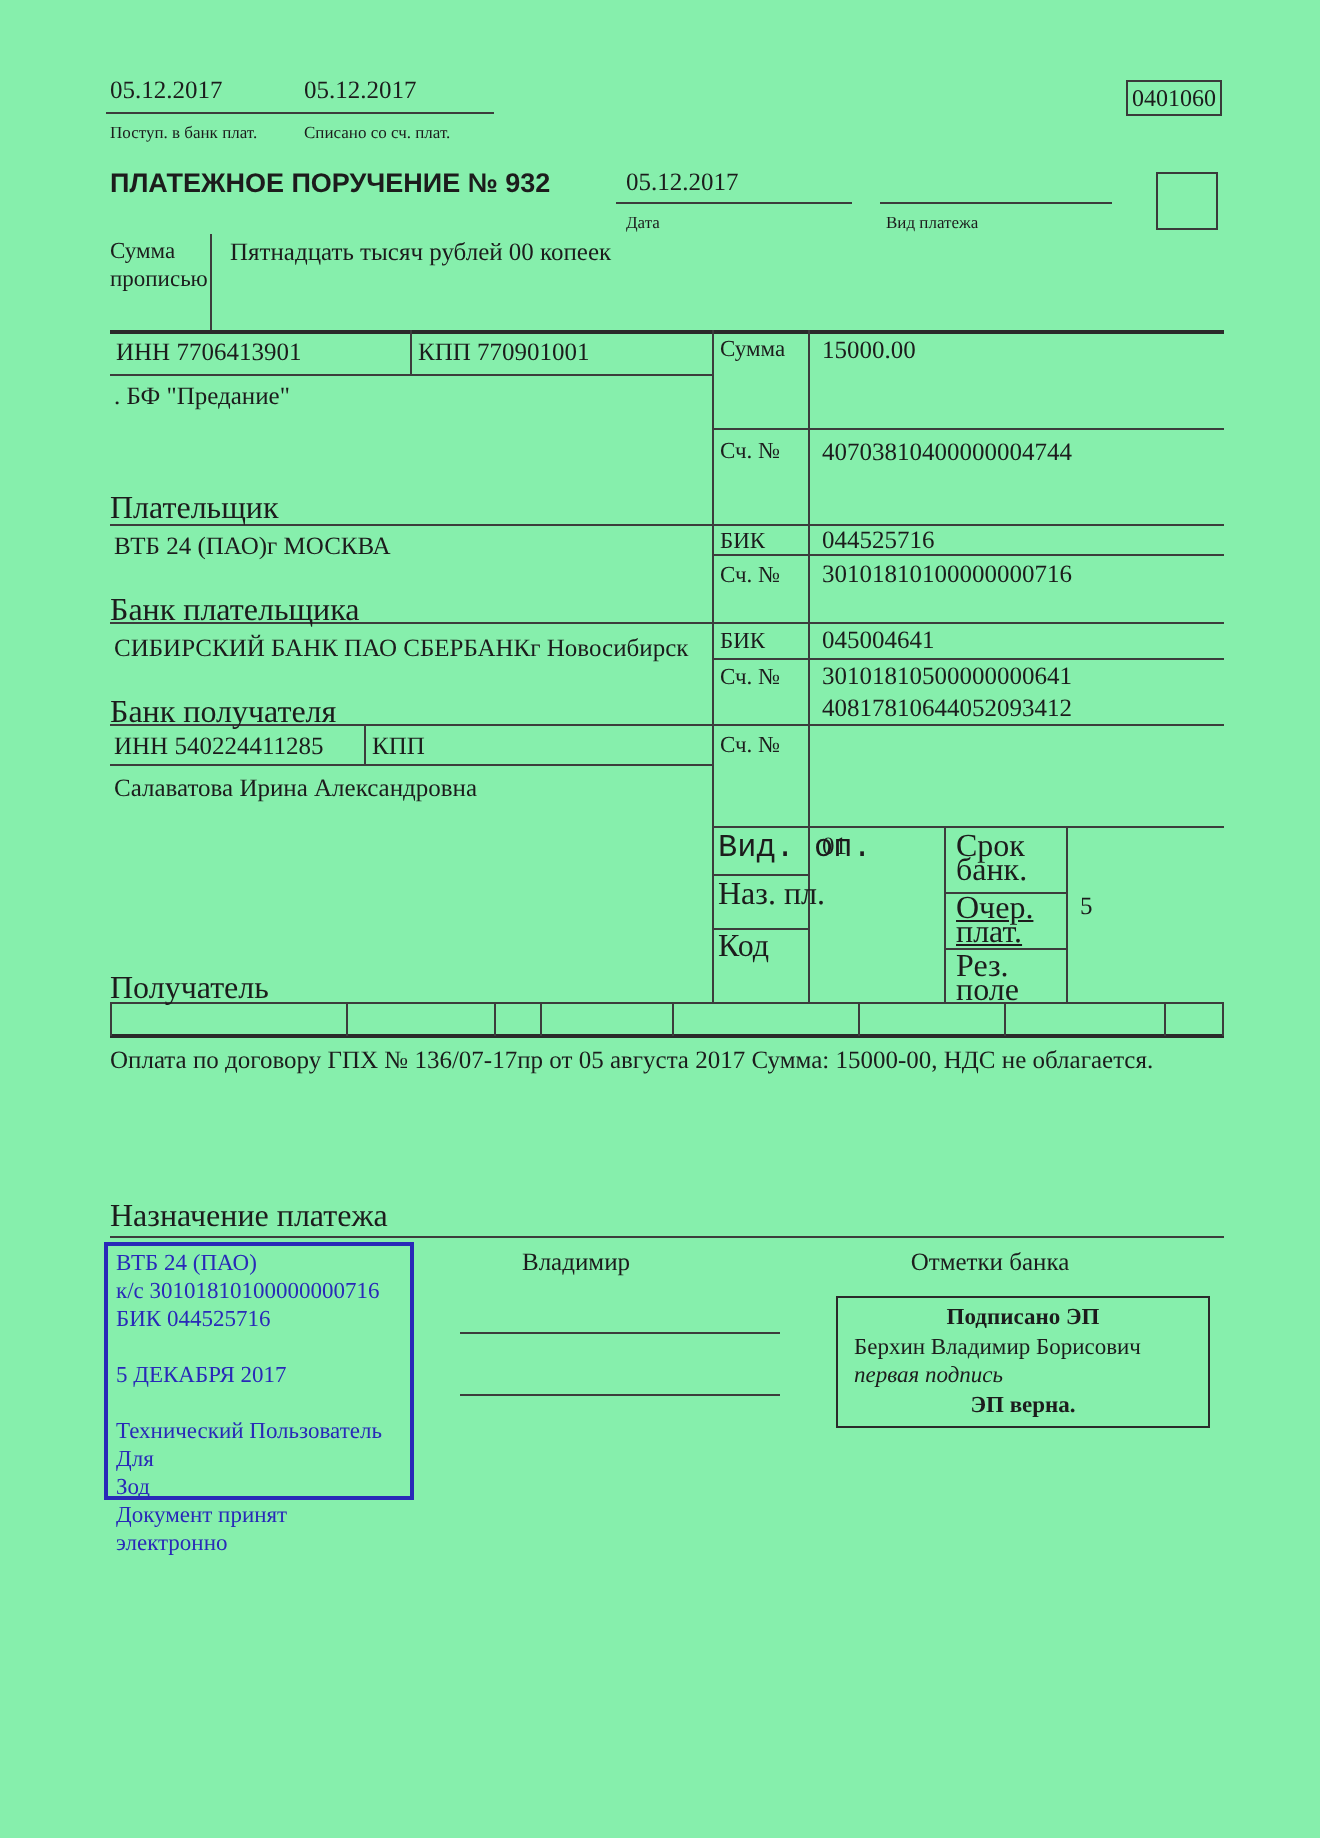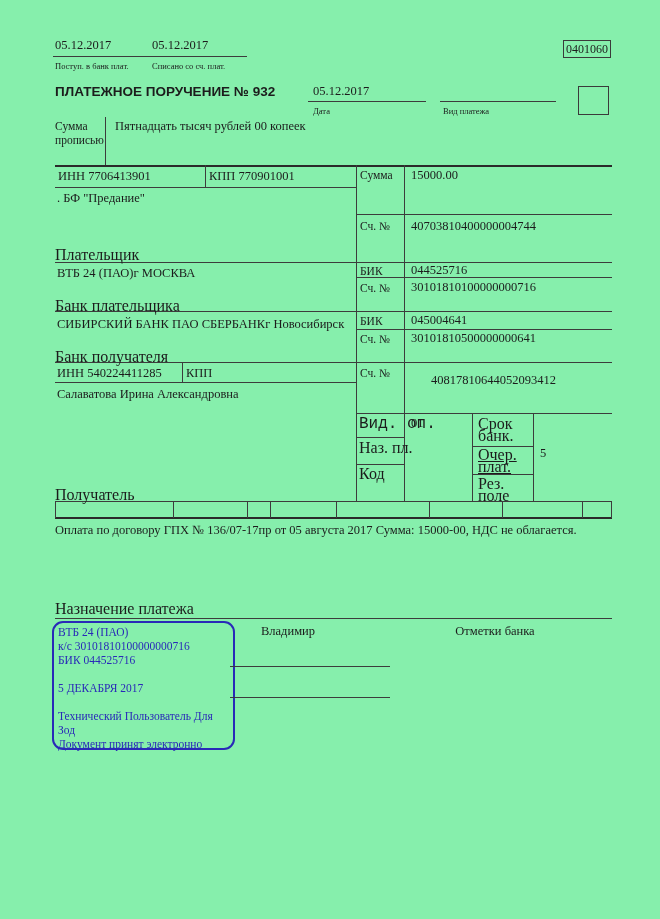--- a/index.html
+++ b/index.html
@@ -111,47 +111,53 @@
   <div class="abs t12" style="left:411px;top:263px;">044525716</div>
   <div class="abs t11" style="left:360px;top:281px;">Сч. №</div>
   <div class="abs t12" style="left:411px;top:280px;">30101810100000000716</div>
 
   <div class="abs t11" style="left:360px;top:314px;">БИК</div>
   <div class="abs t12" style="left:411px;top:313px;">045004641</div>
   <div class="abs t11" style="left:360px;top:332px;">Сч. №</div>
   <div class="abs t12" style="left:411px;top:331px;">30101810500000000641</div>
 
   <div class="abs t11" style="left:360px;top:366px;">Сч. №</div>
-  <div class="abs t12" style="left:411px;top:373px;margin-left:20px;">40817810644052093412</div>
+  <div class="abs t12" style="left:411px;top:347px;">40817810644052093412</div>
 
   <div class="abs t10" style="left:359px;top:418px;font-family:Liberation Mono, monospace;">Вид. оп.</div>
   <div class="abs t12" style="left:411px;top:416px;">01</div>
   <div class="abs t10" style="left:359px;top:442px;">Наз. пл.</div>
   <div class="abs t10" style="left:359px;top:468px;">Код</div>
   <div class="abs t10" style="left:478px;top:418px;width:42px;">Срок банк.</div>
   <div class="abs t10" style="left:478px;top:449px;width:42px;text-decoration:underline;">Очер. плат.</div>
   <div class="abs t10" style="left:478px;top:478px;width:56px;">Рез. поле</div>
   <div class="abs t12" style="left:540px;top:446px;">5</div>
 
   <div class="abs t12" style="left:55px;top:523px;width:560px;">Оплата по договору ГПХ № 136/07-17пр от 05 августа 2017 Сумма: 15000-00, НДС не облагается.</div>
   <div class="abs t10" style="left:55px;top:603px;">Назначение платежа</div>
   <div class="hl" style="left:55px;top:618px;width:557px;"></div>
 
-  <div class="bluebox" style="left:52px;top:621px;width:183px;height:129px;border-radius:11px;">
+  <div class="bluebox" style="left:52px;top:621px;width:155px;height:129px;">
     <div>ВТБ 24 (ПАО)</div>
     <div>к/с 30101810100000000716</div>
     <div>БИК 044525716</div>
     <div style="height:14px;"></div>
     <div>5 ДЕКАБРЯ 2017</div>
     <div style="height:14px;"></div>
     <div>Технический Пользователь Для</div>
     <div>Зод</div>
     <div>Документ принят электронно</div>
   </div>
 
   <div class="abs t12 center" style="left:238px;top:624px;width:100px;">Владимир</div>
   <div class="abs t12 center" style="left:420px;top:624px;width:150px;">Отметки банка</div>
 
   <div class="hl" style="left:230px;top:666px;width:160px;"></div>
   <div class="hl" style="left:230px;top:697px;width:160px;"></div>
 
+  <div class="stampbox" style="left:418px;top:648px;width:187px;height:66px;">
+    <div class="b center">Подписано ЭП</div>
+    <div>Берхин Владимир Борисович</div>
+    <div class="it">первая подпись</div>
+    <div class="b center">ЭП верна.</div>
+  </div>
 
 </div>
 
 </body></html>

